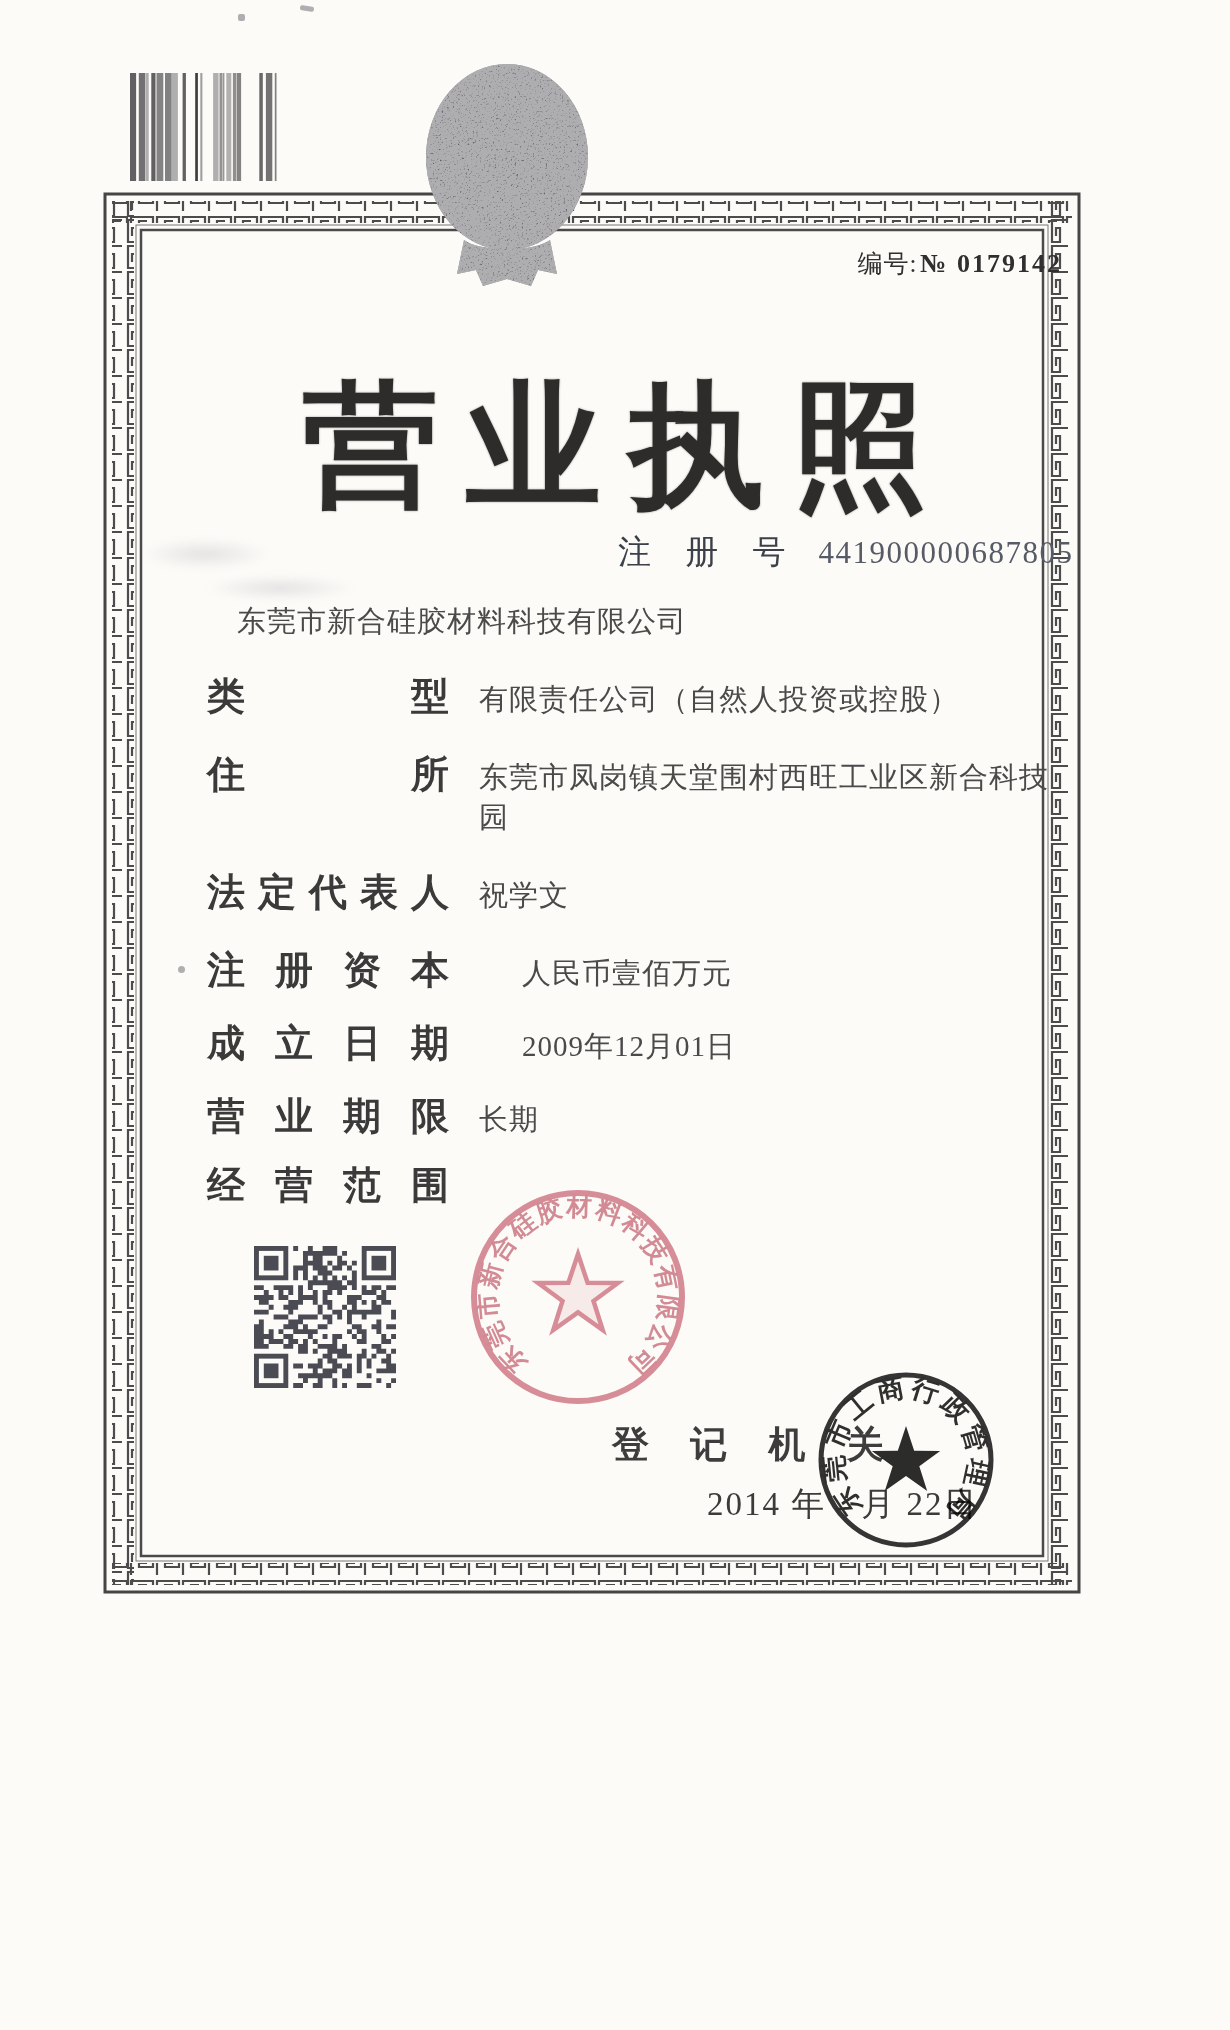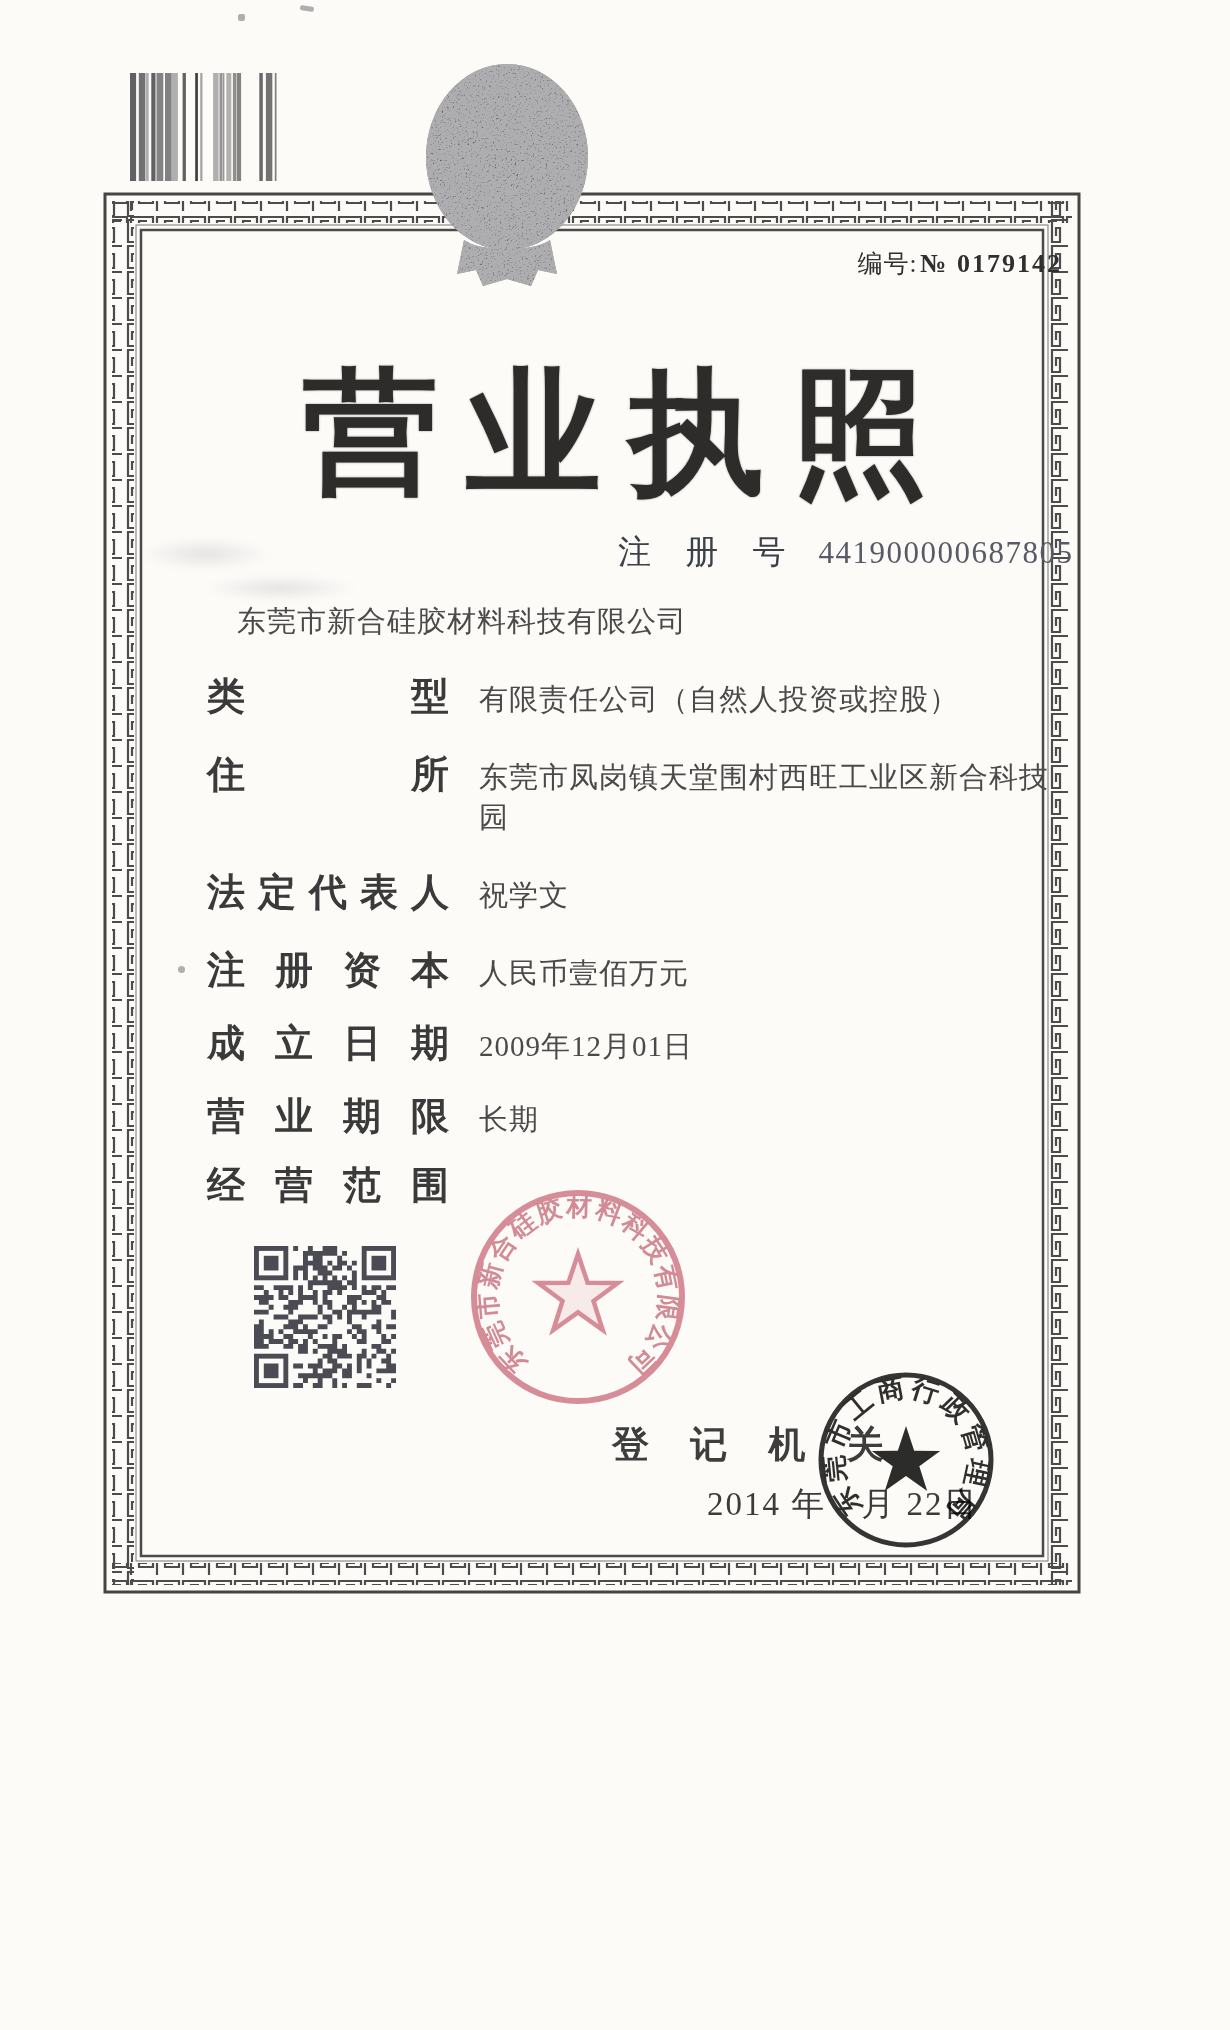--- a/index.html
+++ b/index.html
@@ -19,34 +19,34 @@
   .emblem{left:424px;top:62px;width:166px;height:234px;z-index:3;}
 
   
   .frame{left:103px;top:192px;z-index:1;}
 
   .content{position:absolute;inset:0;z-index:2;}
 
   .serial{left:790px;top:247px;width:272px;text-align:right;font-size:25px;color:#2f2f2f;letter-spacing:1px;}
   .serial .num{font-weight:700;letter-spacing:2px;margin-left:3px;font-size:26px;}
 
-  .title{left:160px;top:343px;width:910px;text-align:center;font-size:135px;font-weight:800;
+  .title{left:160px;top:356px;width:910px;text-align:center;font-size:135px;font-weight:800;
          letter-spacing:28px;padding-left:28px;box-sizing:border-box;color:#2d2c2a;
          text-shadow:0 0 2px rgba(45,44,42,.55);white-space:nowrap;}
 
   .regno{left:618px;top:530px;font-size:33px;white-space:nowrap;}
   .regno .lbl{letter-spacing:13px;color:#3c4048;font-weight:500;}
   .regno .num{margin-left:20px;font-size:31px;letter-spacing:1.5px;color:#565b66;}
 
   .fields{left:207px;top:602px;width:860px;}
   .frow{display:flex;align-items:baseline;margin-bottom:31px;}
   .frow .lbl{width:242px;flex:0 0 242px;font-size:38px;line-height:46px;font-weight:600;color:#3a3a3a;
              text-align:justify;text-align-last:justify;text-justify:inter-character;}
   .frow .val{margin-left:30px;font-size:29px;color:#4a4a4a;letter-spacing:1px;}
-  .frow.m26{margin-bottom:26px;}
+  .frow.m26{margin-bottom:26px;gap:43px;}
   .frow.m22{margin-bottom:22px;}
   .frow.scope .val{font-size:21px;line-height:29px;width:580px;font-weight:600;color:#454545;letter-spacing:0;}
 
   .qr{left:254px;top:1246px;width:142px;height:142px;filter:blur(.3px);}
 
   .seal{mix-blend-mode:multiply;}
   .company-seal{left:448px;top:1168px;z-index:4;opacity:.88;}
   .registrar-seal{left:813px;top:1367px;z-index:4;opacity:.93;}
 
   .registrar-label{left:612px;top:1420px;font-size:37px;font-weight:600;letter-spacing:16px;color:#3d3d3d;white-space:nowrap;}

